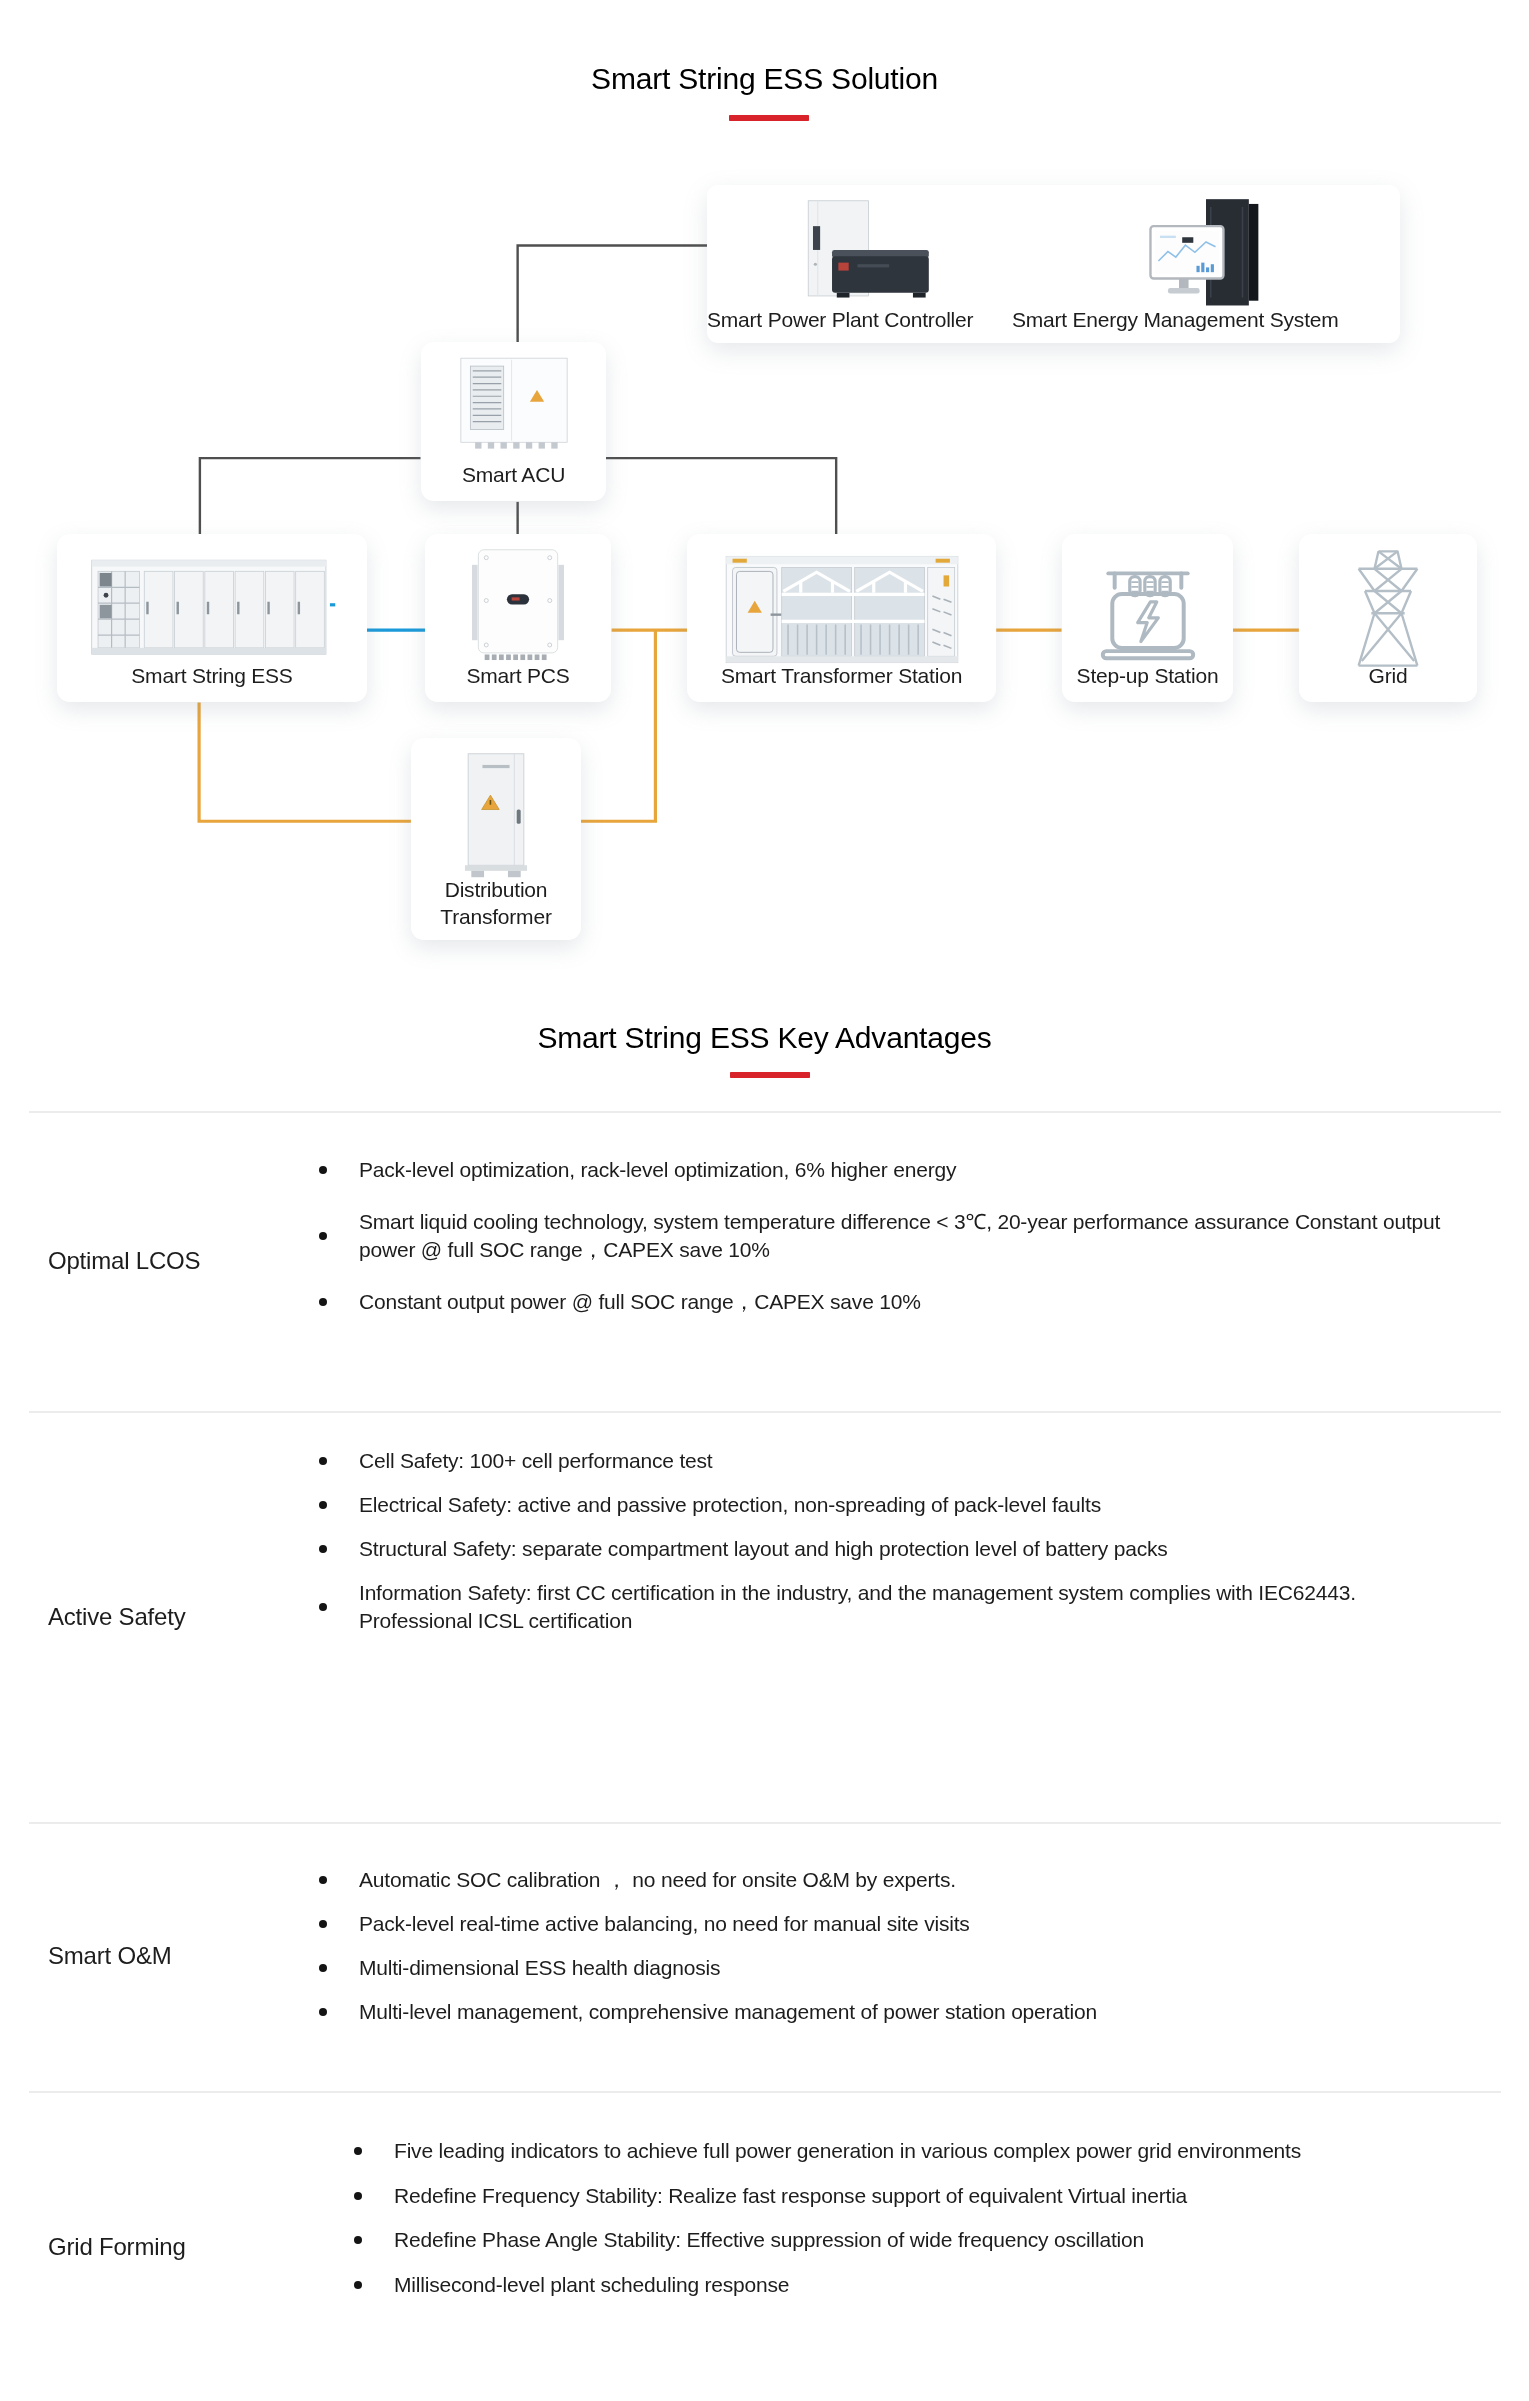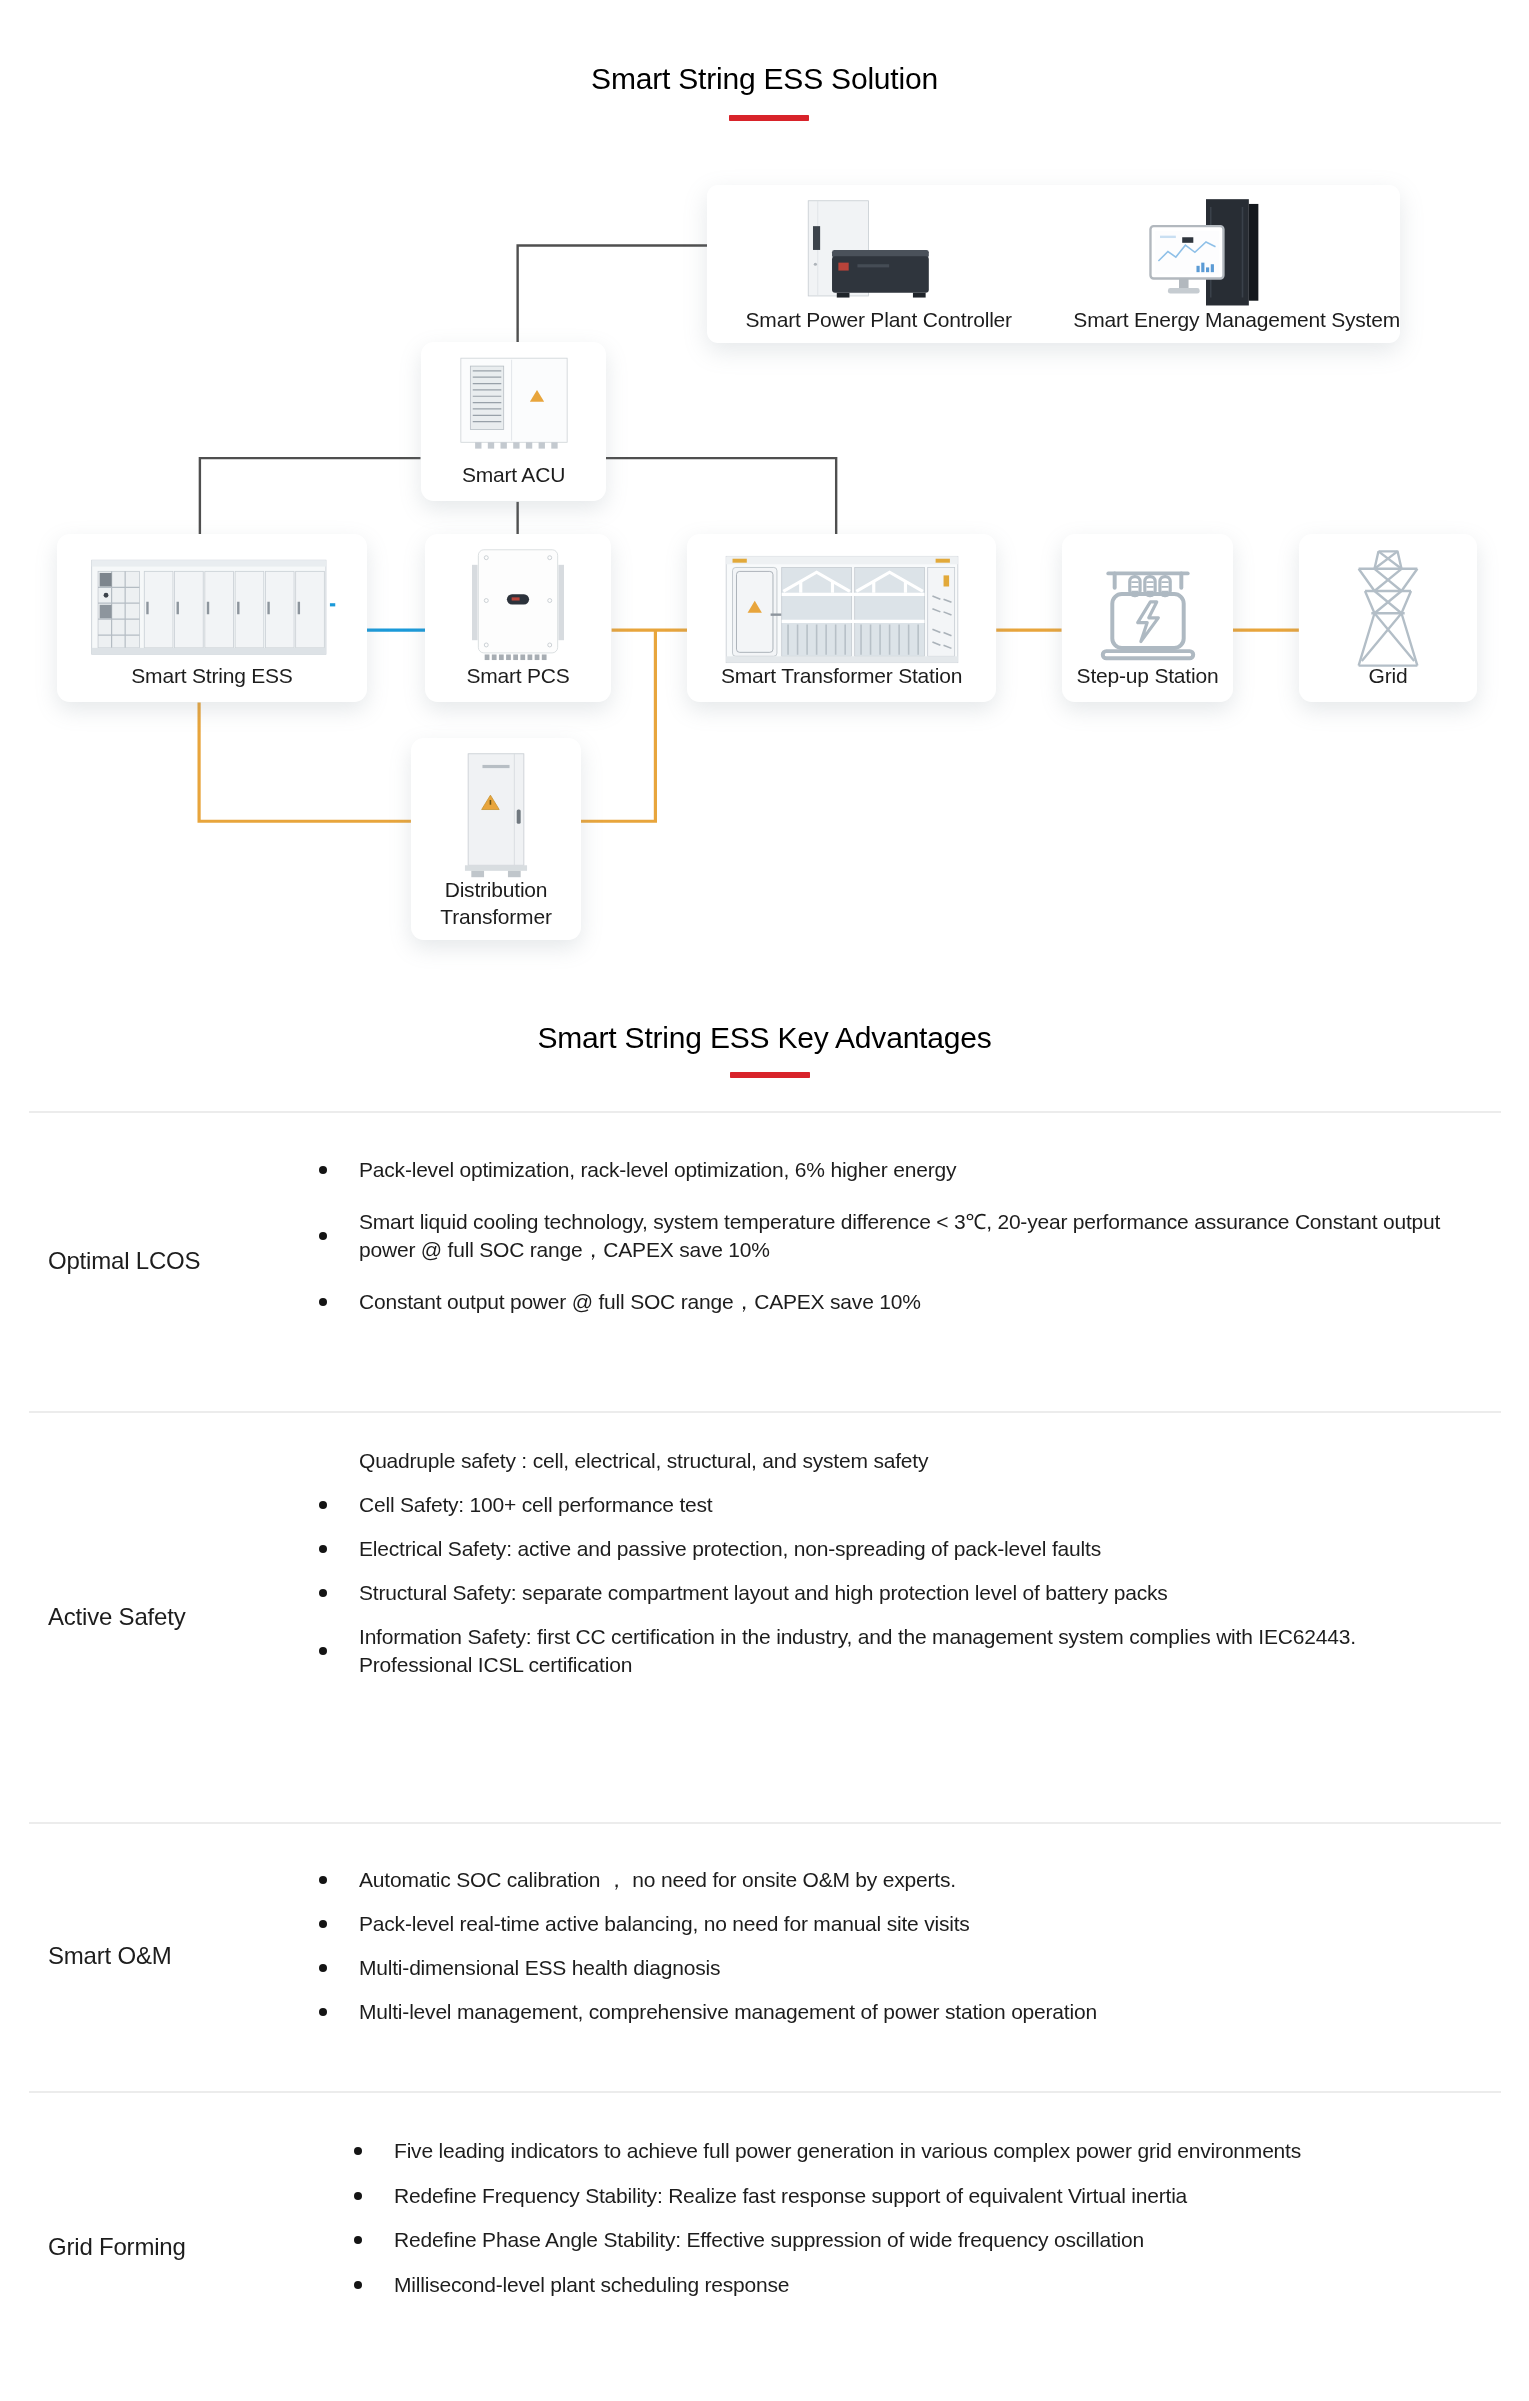--- a/index.html
+++ b/index.html
@@ -24,21 +24,21 @@
   .card .card-label { position:absolute; left:0; right:0; text-align:center; font-size:21px; color:#1d1d1d; }
 
   .lines { position:absolute; left:0; top:0; z-index:1; }
 
   .topbox { position:absolute; left:707px; top:185px; width:693px; height:158px; background:#fff;
             border-radius:11px; box-shadow:0 8px 24px rgba(125,138,150,0.20); z-index:2; display:flex; }
   .topbox .half { position:relative; height:100%; }
   .topbox .half.h1 { width:44%; }
   .topbox .half.h2 { width:56%; }
   .topbox .img { position:absolute; left:50%; top:11px; transform:translateX(-50%); }
-  .topbox .card-label { position:absolute; left:0; right:0; bottom:11px; text-align:right; font-size:21px; color:#1d1d1d; }
+  .topbox .card-label { position:absolute; left:0; right:0; bottom:11px; text-align:left; font-size:21px; color:#1d1d1d; }
 
   
   .rule { position:absolute; left:29px; width:1472px; height:1.6px; background:#ececec; }
   .section { position:absolute; left:29px; width:1472px; }
   .section-label { position:absolute; left:19px; top:50%; transform:translateY(-50%);
                    font-size:24px; color:#1d1d1d; white-space:nowrap; }
   .section ul { position:absolute; left:330px; right:29px; margin:0; padding:0; list-style:none; }
   .section li { position:relative; font-size:21px; line-height:28px; color:#1d1d1d; }
   .section li::before { content:""; position:absolute; left:-40px; top:calc(50% - 4px);
                         width:8px; height:8px; border-radius:50%; background:#141414; }
@@ -345,21 +345,20 @@
     <ul>
       <li>Pack-level optimization, rack-level optimization, 6% higher energy</li>
       <li>Smart liquid cooling technology, system temperature difference &lt; 3℃, 20-year performance assurance Constant output power @ full SOC range，CAPEX save 10%</li>
       <li>Constant output power @ full SOC range，CAPEX save 10%</li>
     </ul>
   </div>
 
   <div class="section s1" style="top:1411px; height:411px;">
     <div class="section-label">Active Safety</div>
     <ul>
-      <li class="intro">Quadruple safety :  cell, electrical, structural, and system safety</li>
       <li>Cell Safety: 100+ cell performance test</li>
       <li>Electrical Safety: active and passive protection, non-spreading of pack-level faults</li>
       <li>Structural Safety: separate compartment layout and high protection level of battery packs</li>
       <li>Information Safety: first CC certification in the industry, and the management system complies with IEC62443. Professional ICSL certification</li>
     </ul>
   </div>
 
   <div class="section s2" style="top:1822px; height:268px;">
     <div class="section-label">Smart O&amp;M</div>
     <ul>

